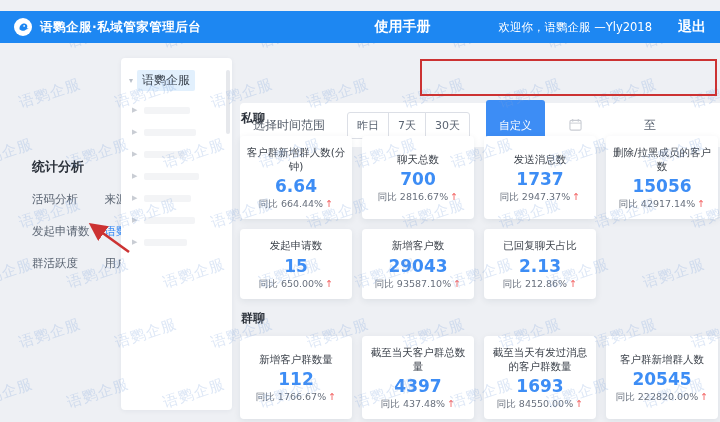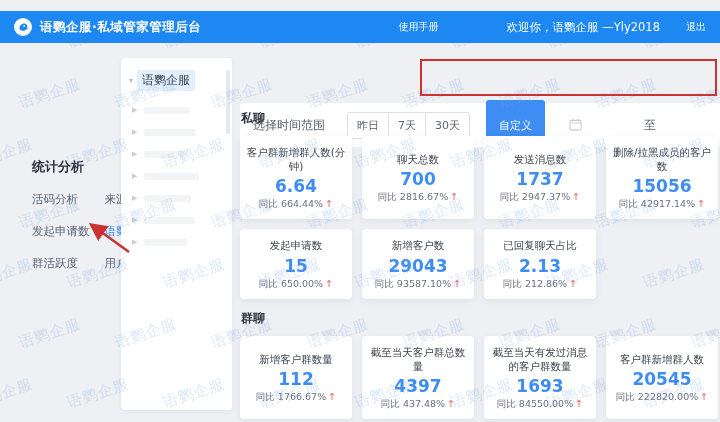--- a/index.html
+++ b/index.html
@@ -14,21 +14,21 @@
   
   .app-header{
     position:absolute; left:0; top:11px; width:720px; height:32px;
     background:#1d87f2; display:flex; align-items:center;
     padding:0 14px; color:#fff; z-index:45;
   }
   .logo-badge{ width:18px; height:18px; border-radius:50%; background:#fff;
     display:flex; align-items:center; justify-content:center; margin-right:8px; flex:none;}
   .app-title{ font-size:12.5px; font-weight:bold; letter-spacing:.5px; }
   .header-spacer{ flex:1; }
-  .header-link{ font-size:10px; cursor:pointer; }
+  .header-link{ font-size:14px; cursor:pointer;font-weight:bold; }
   .manual{ margin-right:68px; }
   .welcome{ font-size:11.5px; margin-right:26px; }
 
   
   .stats-menu{ position:absolute; left:32px; top:158px; width:100px; z-index:10;}
   .stats-heading{ font-size:13px; font-weight:bold; color:#2b313a; margin-bottom:16px;}
   .menu-grid{ display:grid; grid-template-columns:auto auto; column-gap:15px; row-gap:17px; }
   .menu-item{ font-size:11.5px; color:#5a6472; cursor:pointer; white-space:nowrap; }
   .menu-item.active{ color:#3d8df5; }
 

